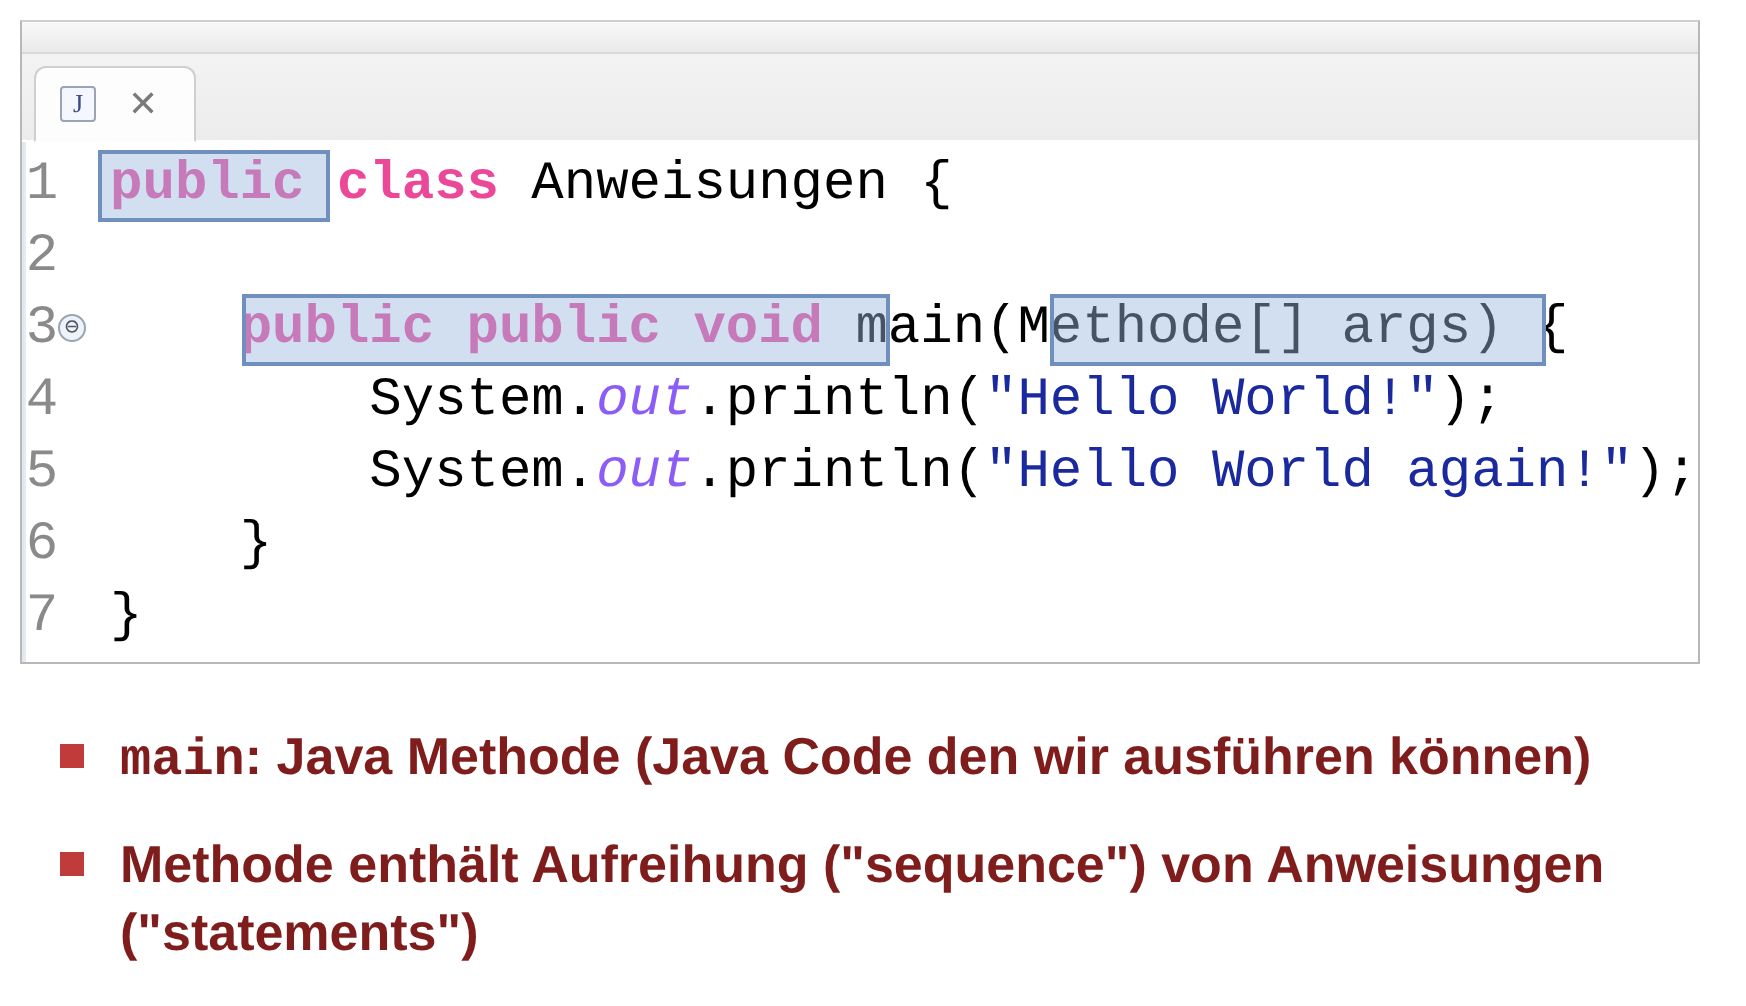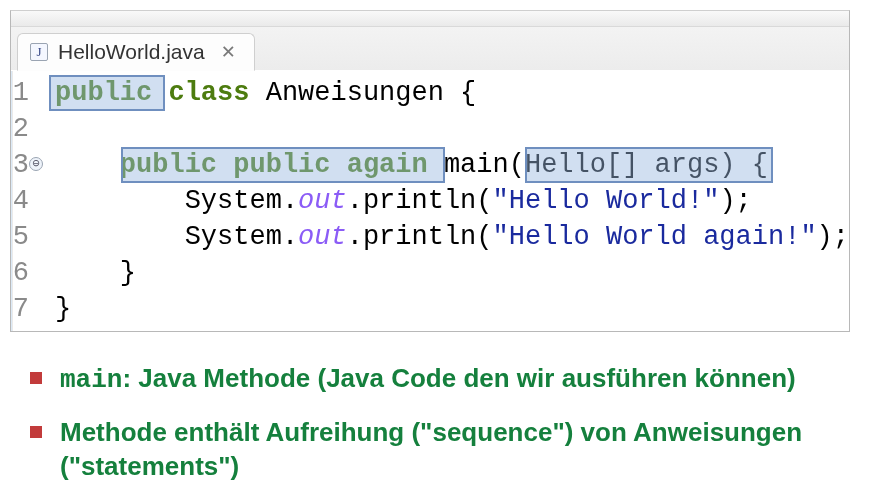--- a/index.html
+++ b/index.html
@@ -82,21 +82,21 @@
   .code {
     flex: 1;
     padding: 4px 0 0 18px;
     font-family: Consolas, Menlo, Monaco, "Courier New", monospace;
     font-size: 27px;
     line-height: 36px;
     color: #000;
     white-space: pre;
     position: relative;
   }
-  .kw  { color: #4d7c0f; font-weight: bold; }
+  .kw  { color: #ec4899; font-weight: bold; }
   .fld { color: #8b5cf6; font-style: italic; }
   .str { color: #1a2a9e; }
 
   
   .hl {
     position: absolute;
     border: 2px solid #6f8fbf;
     background: rgba(153,185,224,0.45);
     pointer-events: none;
   }
@@ -105,36 +105,35 @@
   .bullets { margin: 30px 0 0 20px; }
   .b {
     display: flex;
     align-items: flex-start;
     gap: 18px;
     margin-bottom: 18px;
   }
   .sq {
     width: 12px; height: 12px; background: #c23b3b; margin-top: 10px; flex-shrink: 0;
   }
-  .b .txt { font-size: 26px; font-weight: bold; color: #15803d; line-height: 1.3; max-width: 760px; }
+  .b .txt { font-size: 26px; font-weight: bold; color: #7f1d1d; line-height: 1.3; max-width: 760px; }
   .mono { font-family: Consolas, Menlo, Monaco, "Courier New", monospace; }
 
 </style>
 </head>
 <body>
 
 <div class="wrap">
 
   <div class="editor-frame">
     <div class="titlebar"></div>
 
     <div class="tabstrip">
       <div class="tab">
         <span class="jicon">J</span>
-        <span>HelloWorld.java</span>
         <span class="close-icon">✕</span>
       </div>
     </div>
 
     <div class="code-area">
       <div class="blue-strip"></div>
 
       <div class="gutter">
         <span class="ln">1</span>
         <span class="ln">2</span>
@@ -143,21 +142,21 @@
           <span class="fold">⊖</span>
         </span>
         <span class="ln">4</span>
         <span class="ln">5</span>
         <span class="ln">6</span>
         <span class="ln">7</span>
       </div>
 
       <div class="code"><span class="kw">public</span> <span class="kw">class</span><span> Anweisungen {</span>
 
-<span>    </span><span class="kw">public</span> <span class="kw">public</span> <span class="kw">again</span><span> main</span><span>(Hello[] args)</span><span> {</span>
+<span>    </span><span class="kw">public</span> <span class="kw">public</span> <span class="kw">void</span><span> main</span><span>(Methode[] args)</span><span> {</span>
 <span>        </span><span>System.</span><span class="fld">out</span><span>.println(</span><span class="str">"Hello World!"</span><span>);</span>
 <span>        </span><span>System.</span><span class="fld">out</span><span>.println(</span><span class="str">"Hello World again!"</span><span>);</span>
 <span>    }</span>
 <span>}</span>
         <div id="hl-container"><div class="hl" style="left: 12px; top: 4px; width: 116px; height: 36px;"></div><div class="hl" style="left: 84px; top: 76px; width: 324px; height: 36px;"></div><div class="hl" style="left: 488px; top: 76px; width: 248px; height: 36px;"></div></div>
       </div>
     </div>
   </div>
 
   <div class="bullets">

